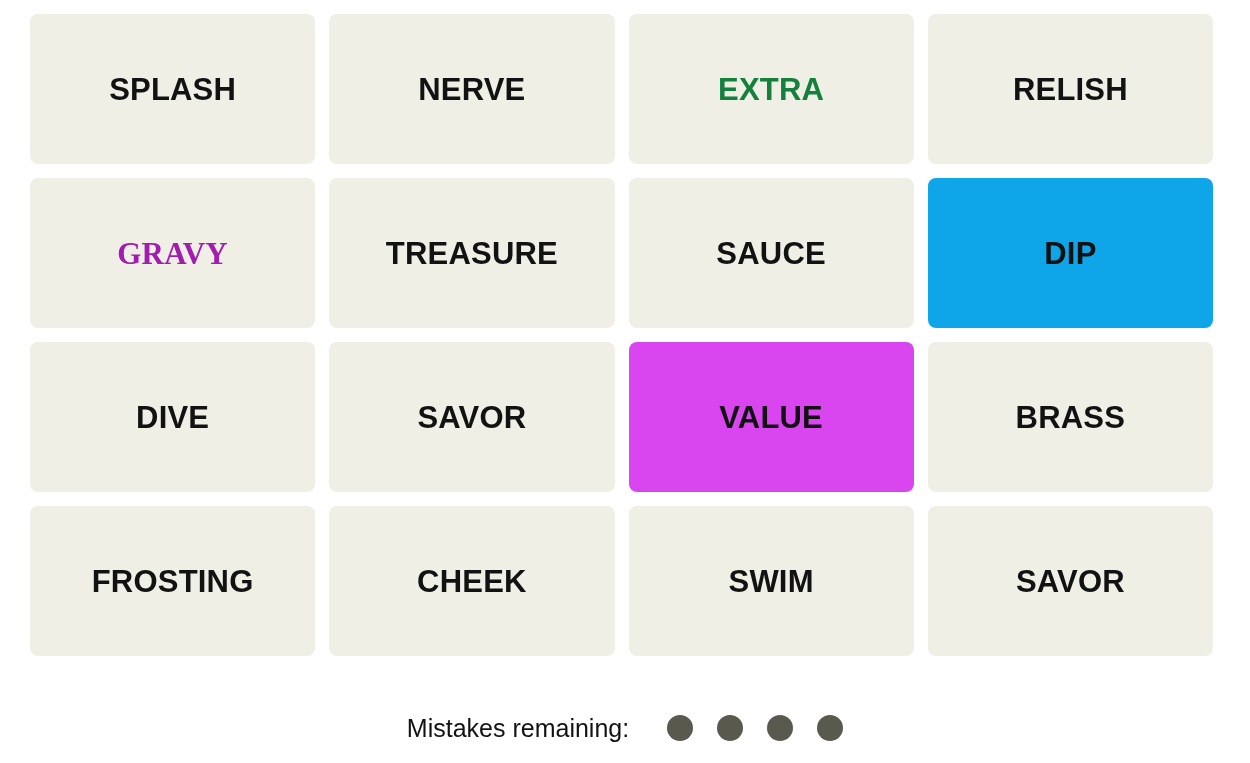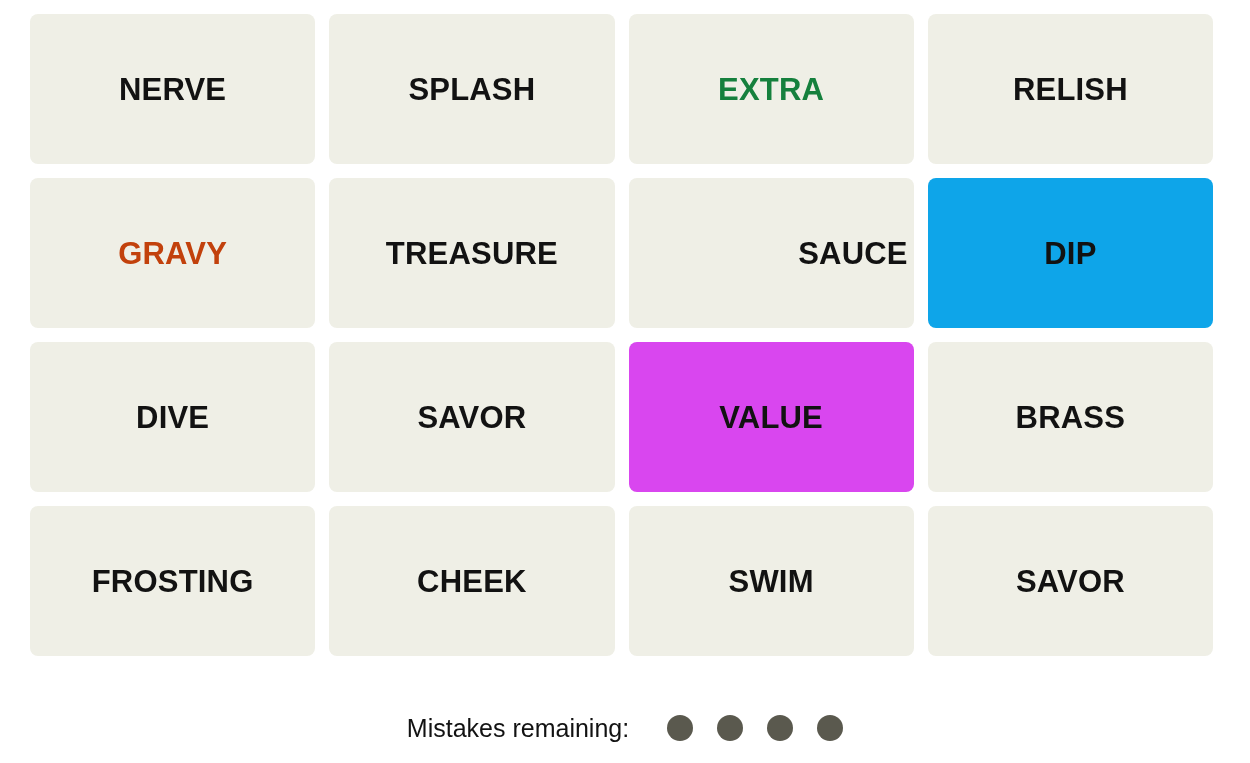--- a/index.html
+++ b/index.html
@@ -102,39 +102,39 @@
     flex: 0 0 auto;
   }
 </style>
 </head>
 <body style="background: rgb(255, 255, 255);">
 
 <div id="game-root">
 
   <div id="puzzle-grid">
     <div class="word-tile" style="background: rgb(239, 239, 230);">
-      <span class="word-tile-label" style="color: rgb(18, 18, 18);">NERVE</span>
+      <span class="word-tile-label" style="color: rgb(18, 18, 18);">SPLASH</span>
     </div>
     <div class="word-tile" style="background: rgb(239, 239, 230);">
-      <span class="word-tile-label" style="color: rgb(18, 18, 18);">SPLASH</span>
+      <span class="word-tile-label" style="color: rgb(18, 18, 18);">NERVE</span>
     </div>
     <div class="word-tile" style="background: rgb(239, 239, 230);">
       <span class="word-tile-label" style="color: #15803d;">EXTRA</span>
     </div>
     <div class="word-tile" style="background: rgb(239, 239, 230);">
       <span class="word-tile-label" style="color: rgb(18, 18, 18);">RELISH</span>
     </div>
 
     <div class="word-tile" style="background: rgb(239, 239, 230);">
-      <span class="word-tile-label" style="color: #c2410c;">GRAVY</span>
+      <span class="word-tile-label" style="color: #a21caf; font-family: Liberation Serif, serif;">GRAVY</span>
     </div>
     <div class="word-tile" style="background: rgb(239, 239, 230);">
       <span class="word-tile-label" style="color: rgb(18, 18, 18);">TREASURE</span>
     </div>
-    <div class="word-tile" style="background: rgb(239, 239, 230); justify-content: flex-end;">
+    <div class="word-tile" style="background: rgb(239, 239, 230);">
       <span class="word-tile-label" style="color: rgb(18, 18, 18);">SAUCE</span>
     </div>
     <div class="word-tile" style="background: #0ea5e9;">
       <span class="word-tile-label" style="color: rgb(18, 18, 18);">DIP</span>
     </div>
 
     <div class="word-tile" style="background: rgb(239, 239, 230);">
       <span class="word-tile-label" style="color: rgb(18, 18, 18);">DIVE</span>
     </div>
     <div class="word-tile" style="background: rgb(239, 239, 230);">

